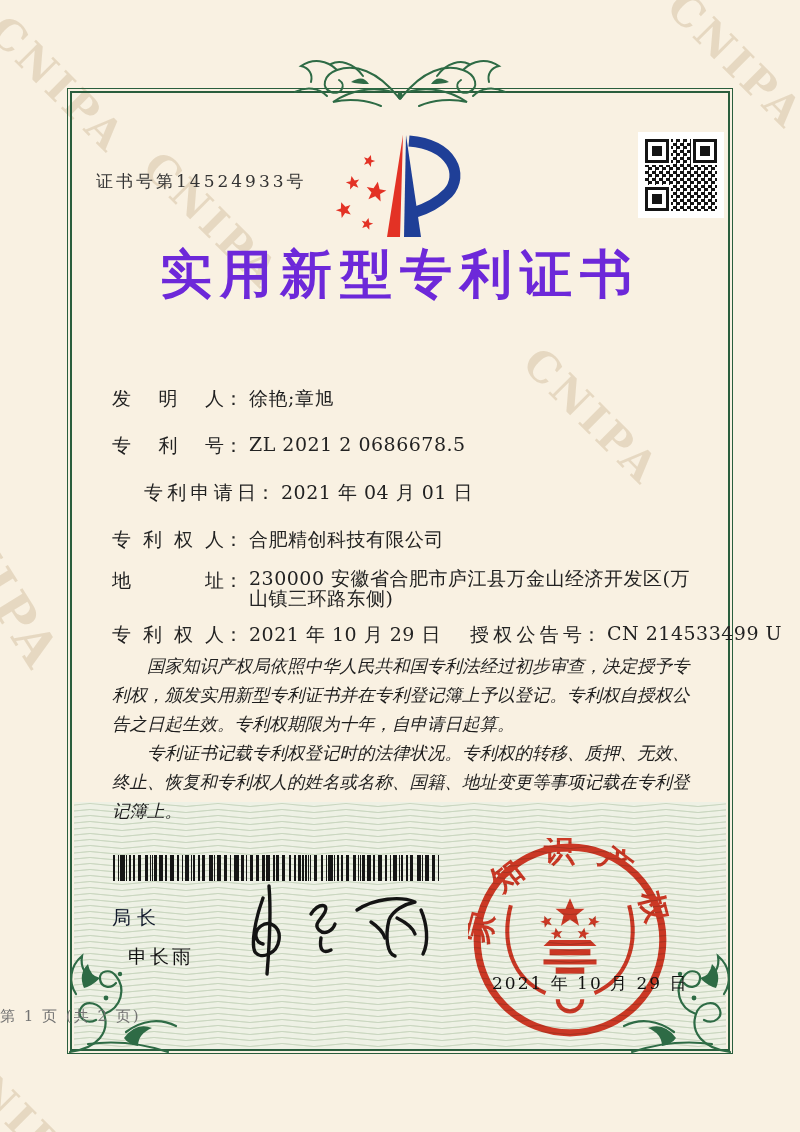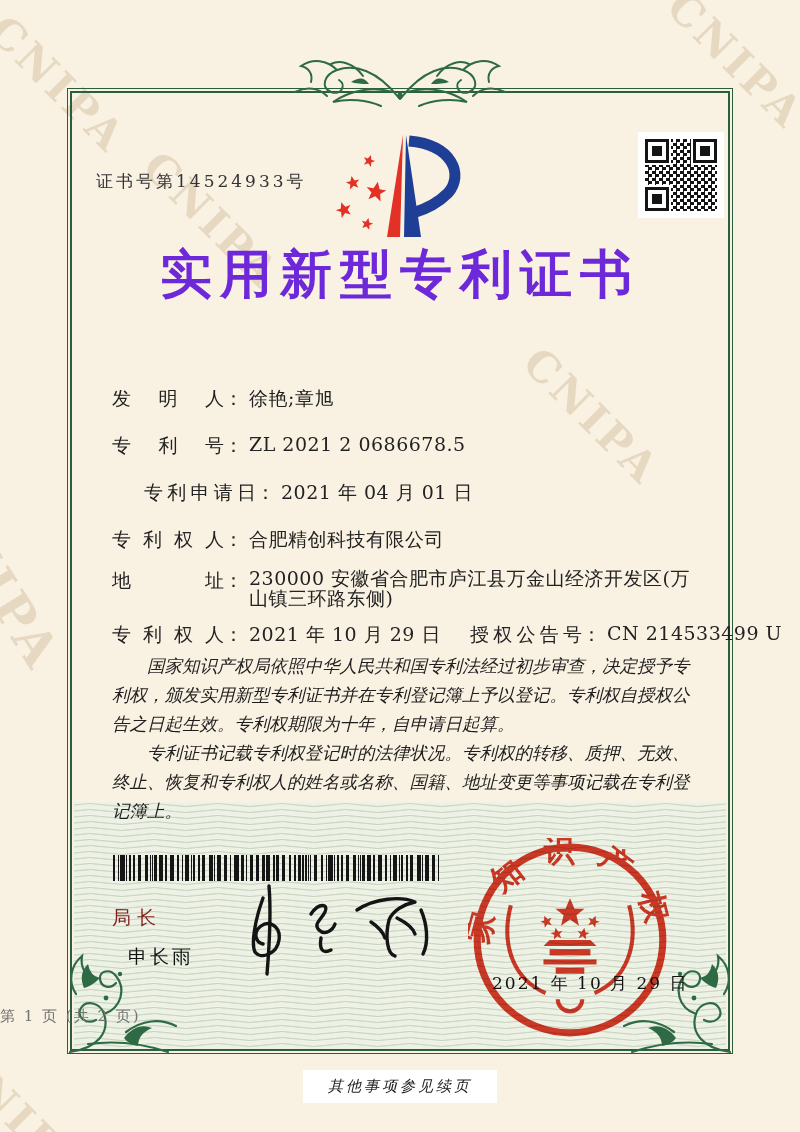--- a/index.html
+++ b/index.html
@@ -54,21 +54,21 @@
   }
   .body-text p{margin:0;text-indent:2em;font-style:italic;}
   
   .barcode{
     position:absolute;left:113px;top:855px;width:326px;height:26px;z-index:4;
     background:
       repeating-linear-gradient(90deg,#151515 0 2px,transparent 2px 5px,#151515 5px 6px,transparent 6px 9px,#151515 9px 12px,transparent 12px 16px),
       repeating-linear-gradient(90deg,#151515 0 1px,transparent 1px 7px,#151515 7px 9px,transparent 9px 13px);
   }
   
-  .signer-title{position:absolute;left:112px;top:905px;z-index:4;font-size:19px;letter-spacing:6px;color:#7f1d1d;}
+  .signer-title{position:absolute;left:112px;top:905px;z-index:4;font-size:19px;letter-spacing:6px;color:#0f172a;}
   .signer-name{position:absolute;left:128px;top:944px;z-index:4;font-size:19px;letter-spacing:3px;color:#111;}
   .signature{position:absolute;left:225px;top:880px;z-index:5;}
   
   .seal{position:absolute;left:468px;top:838px;z-index:5;mix-blend-mode:multiply;opacity:0.95;}
   .seal-date{
     position:absolute;left:492px;top:972px;width:170px;z-index:6;text-align:center;
     font-size:17px;letter-spacing:2px;color:#111;white-space:nowrap;
   }
   
   .page-indicator{position:absolute;left:0;right:0;top:1007px;z-index:4;text-align:left;font-size:15px;letter-spacing:2px;color:#737373;}
@@ -250,15 +250,14 @@
     </g>
     <g fill="none" stroke="#d8301d" stroke-width="4">
       <path d="M42,66 C32,104 44,138 76,152"></path>
       <path d="M158,66 C168,104 156,138 124,152"></path>
       <path d="M88,158 a12,12 0 0 0 24,0"></path>
     </g>
   </svg>
   <div class="seal-date">2021 年 10 月 29 日</div>
 
   <div class="page-indicator">第 1 页 (共 2 页)</div>
-  <div class="continuation">其他事项参见续页</div>
 
 </div>
 
 </body></html>

